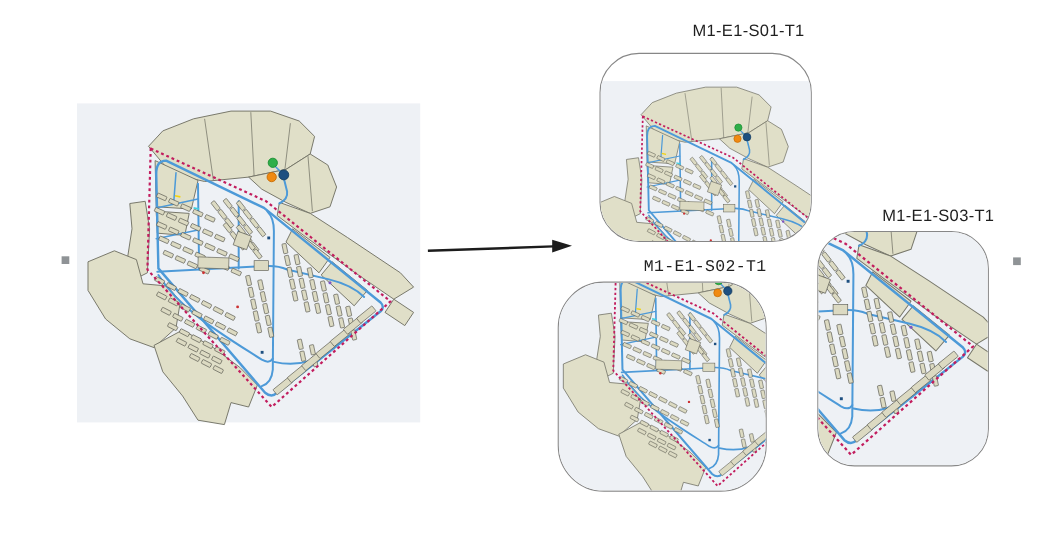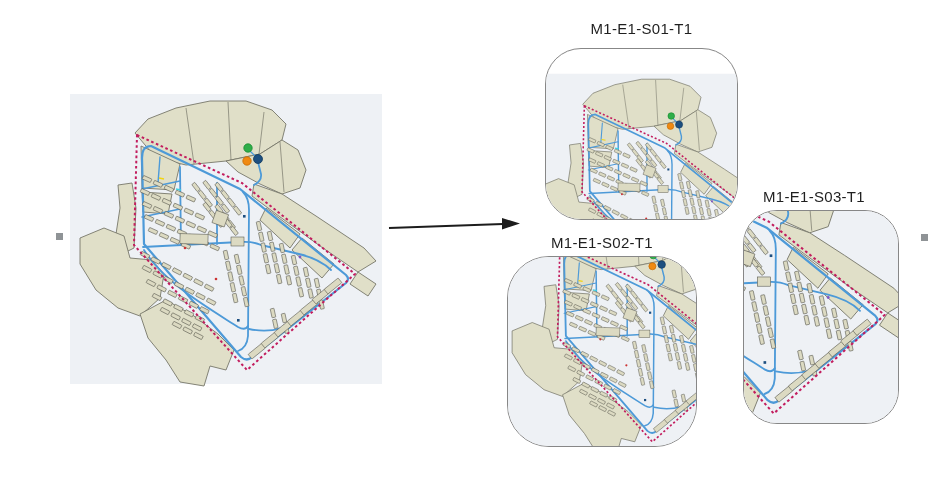--- a/index.html
+++ b/index.html
@@ -17,23 +17,24 @@
   .map-main{position:absolute;left:68px;top:88px;width:318px;height:300px;}
   .map-main svg{width:100%;height:100%;display:block;}
   
   .arrow{position:absolute;left:385px;top:214px;width:140px;height:26px;}
   
   figure.submap{margin:0;}
   .caption{
     position:absolute;text-align:center;
     font-size:15px;letter-spacing:0.3px;color:var(--caption-color,#1f1f1f);
     white-space:nowrap;
+    margin-left:39px;
   }
   .cap1{left:545px;top:20px;width:193px;}
-  .cap2{left:507px;top:234px;width:190px;}
+  .cap2{left:507px;top:234px;width:190px;font-family:Liberation Mono, monospace;}
   .cap3{left:736px;top:188px;width:156px;}
   .frame{
     position:absolute;background:#fff;
     border:1px solid var(--frame-border,#878787);
     overflow:hidden;box-sizing:border-box;
   }
   .frame svg{width:100%;height:100%;display:block;}
   .frame1{left:545px;top:48px;width:193px;height:172px;border-radius:36px;}
   .frame2{left:507px;top:256px;width:190px;height:191px;border-radius:42px;}
   .frame3{left:743px;top:210px;width:156px;height:214px;border-radius:34px;}

